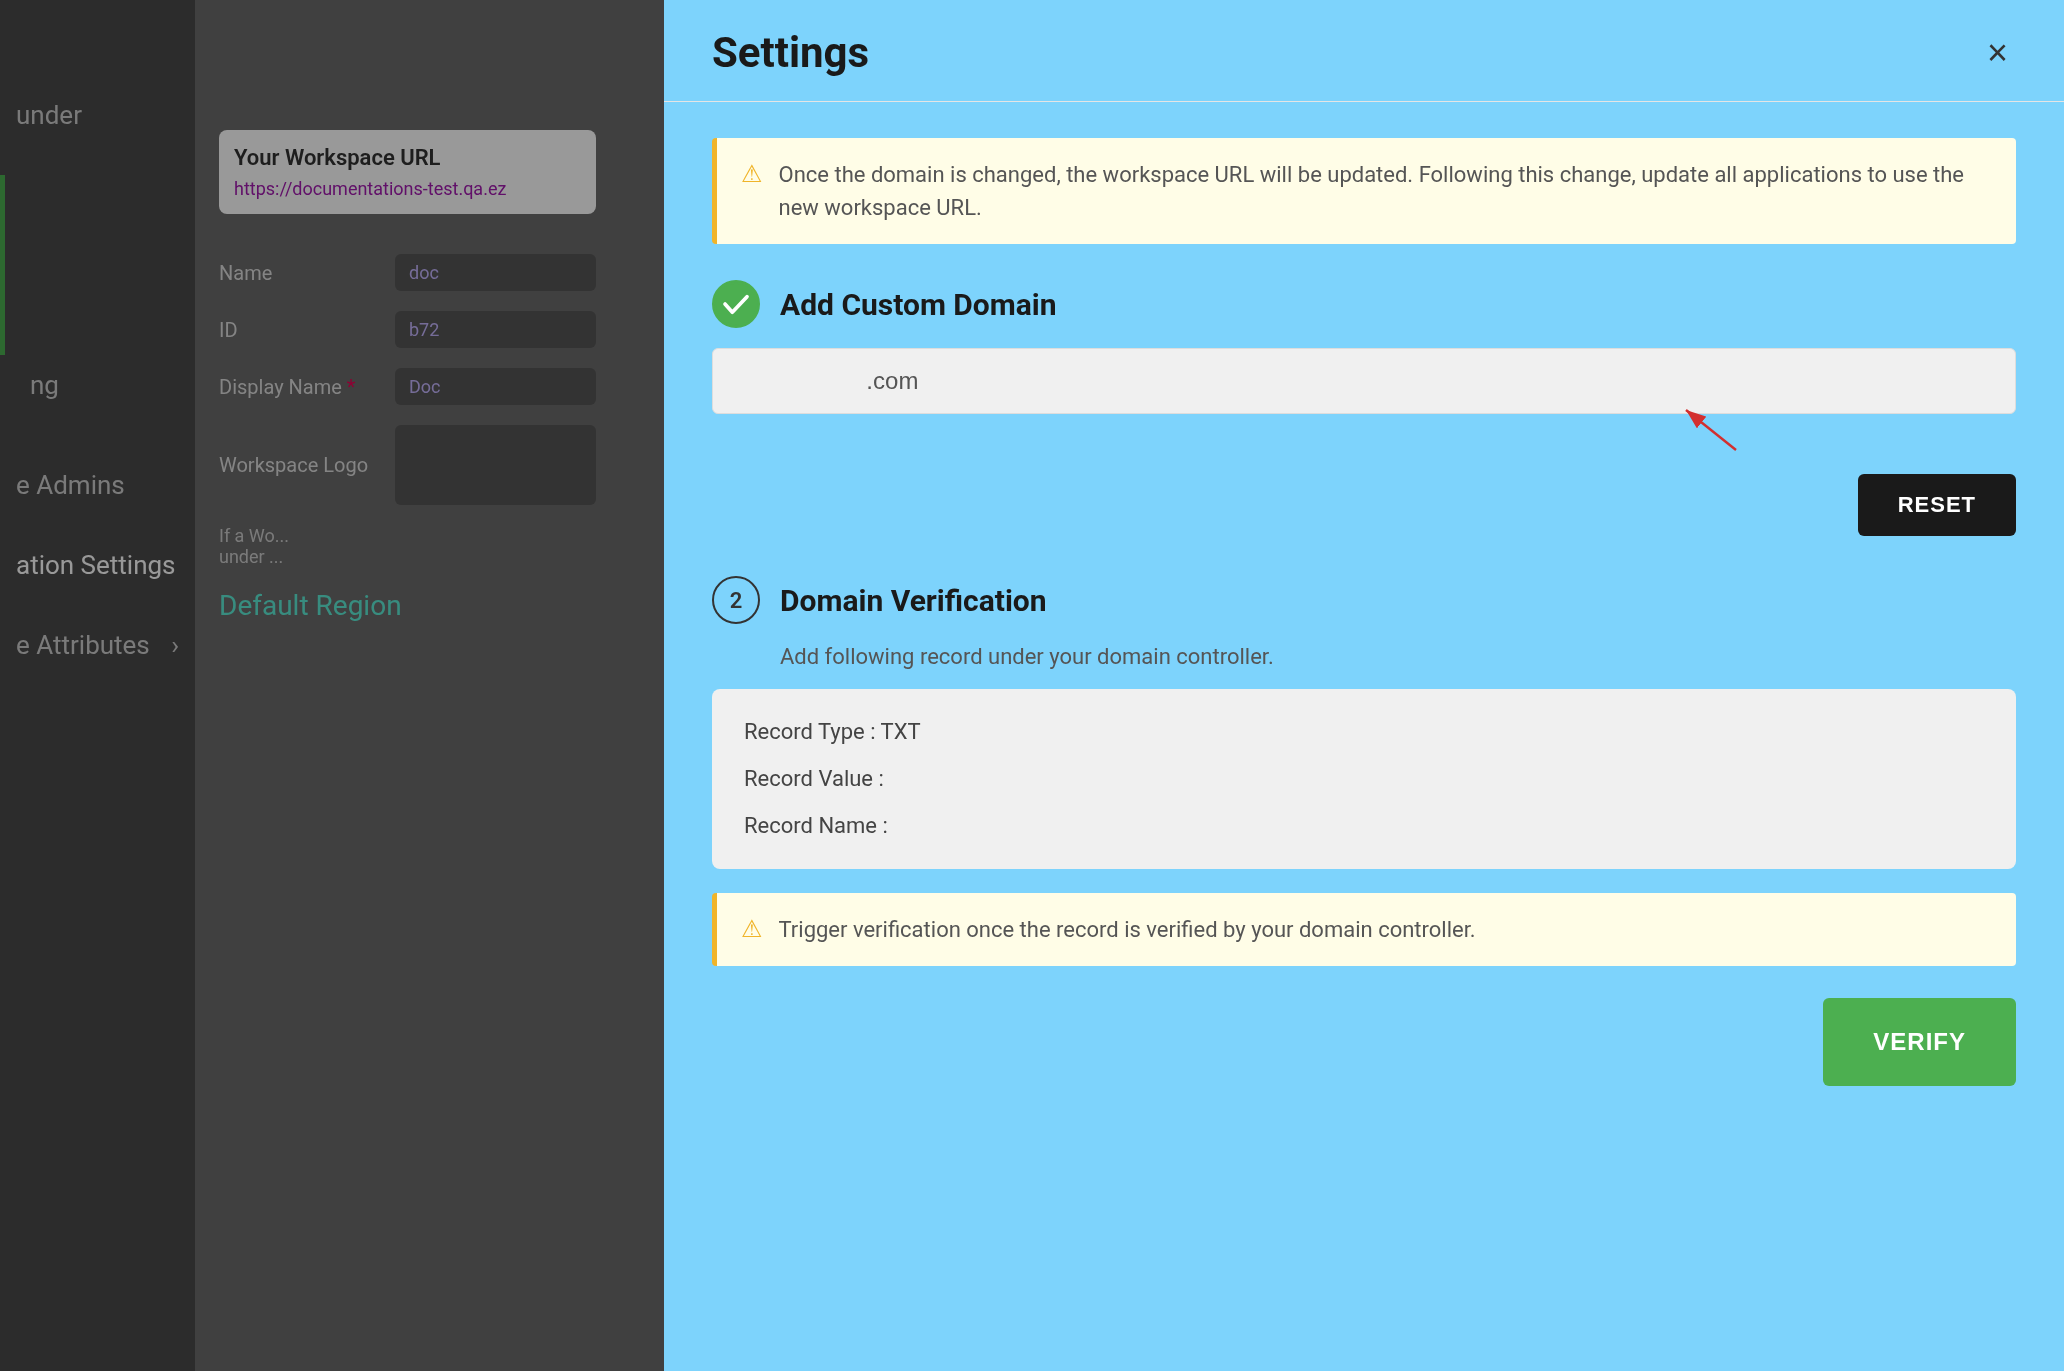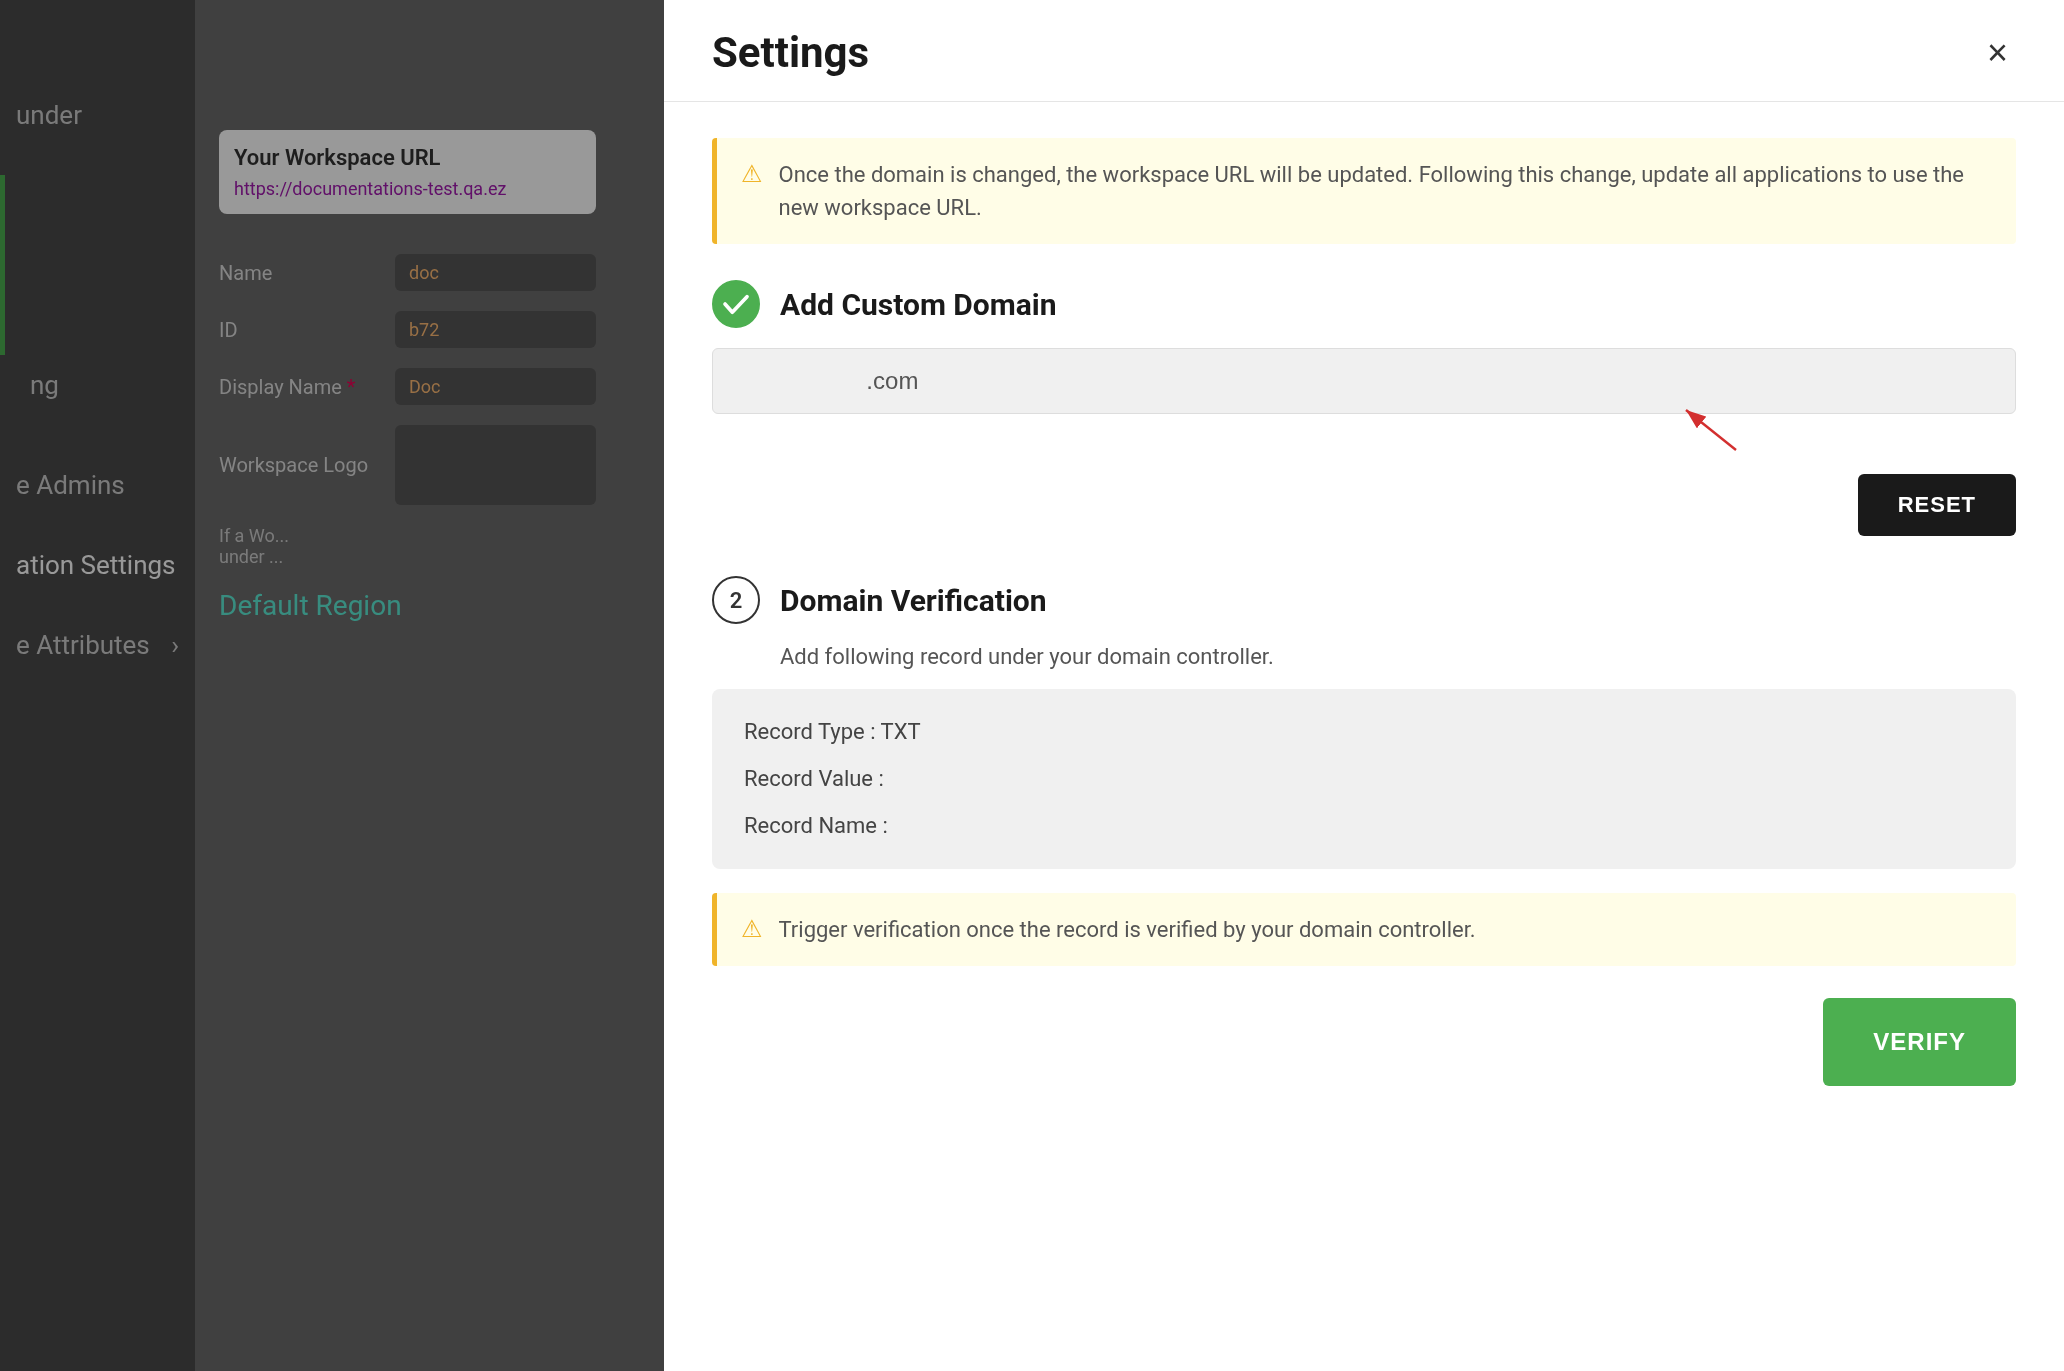--- a/index.html
+++ b/index.html
@@ -89,21 +89,21 @@
     .bg-field-label {
       font-size: 20px;
       color: #ddd;
       width: 160px;
     }
 
     .bg-field-value {
       background: #555;
       border-radius: 6px;
       padding: 8px 14px;
-      color: #fdba74;
+      color: #c4b5fd;
       font-size: 18px;
       flex: 1;
     }
 
     
     .modal-overlay {
       position: absolute;
       top: 0;
       left: 0;
       width: 2064px;
@@ -111,21 +111,21 @@
       background: rgba(0,0,0,0.4);
     }
 
     
     .modal {
       position: absolute;
       top: 0;
       right: 0;
       width: 1400px;
       height: 1371px;
-      background: #ffffff;
+      background: #7dd3fc;
       display: flex;
       flex-direction: column;
     }
 
     .modal-header {
       display: flex;
       align-items: center;
       justify-content: space-between;
       padding: 28px 48px 24px;
       border-bottom: 1.5px solid #e5e5e5;

